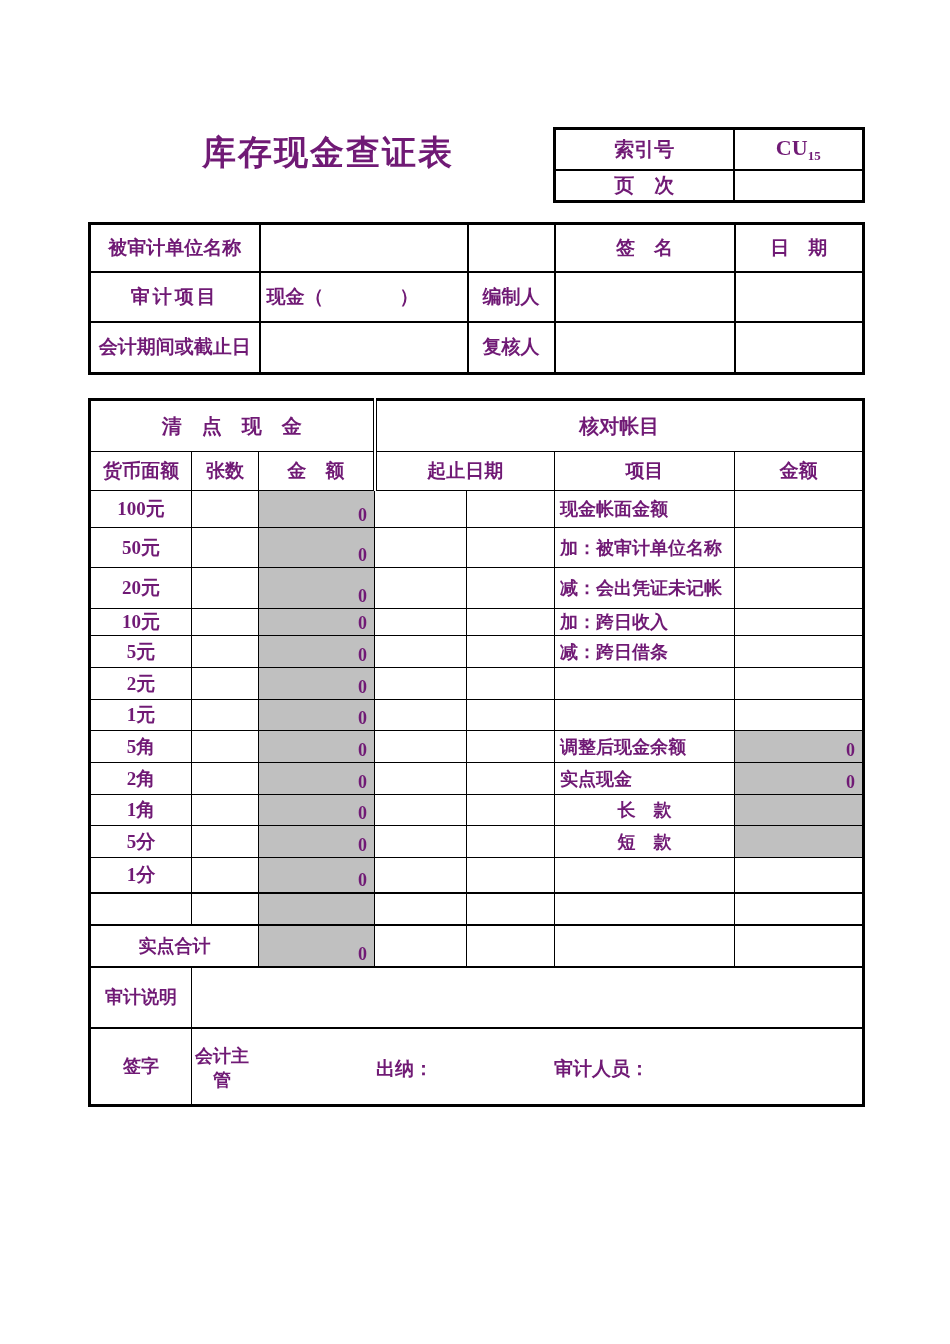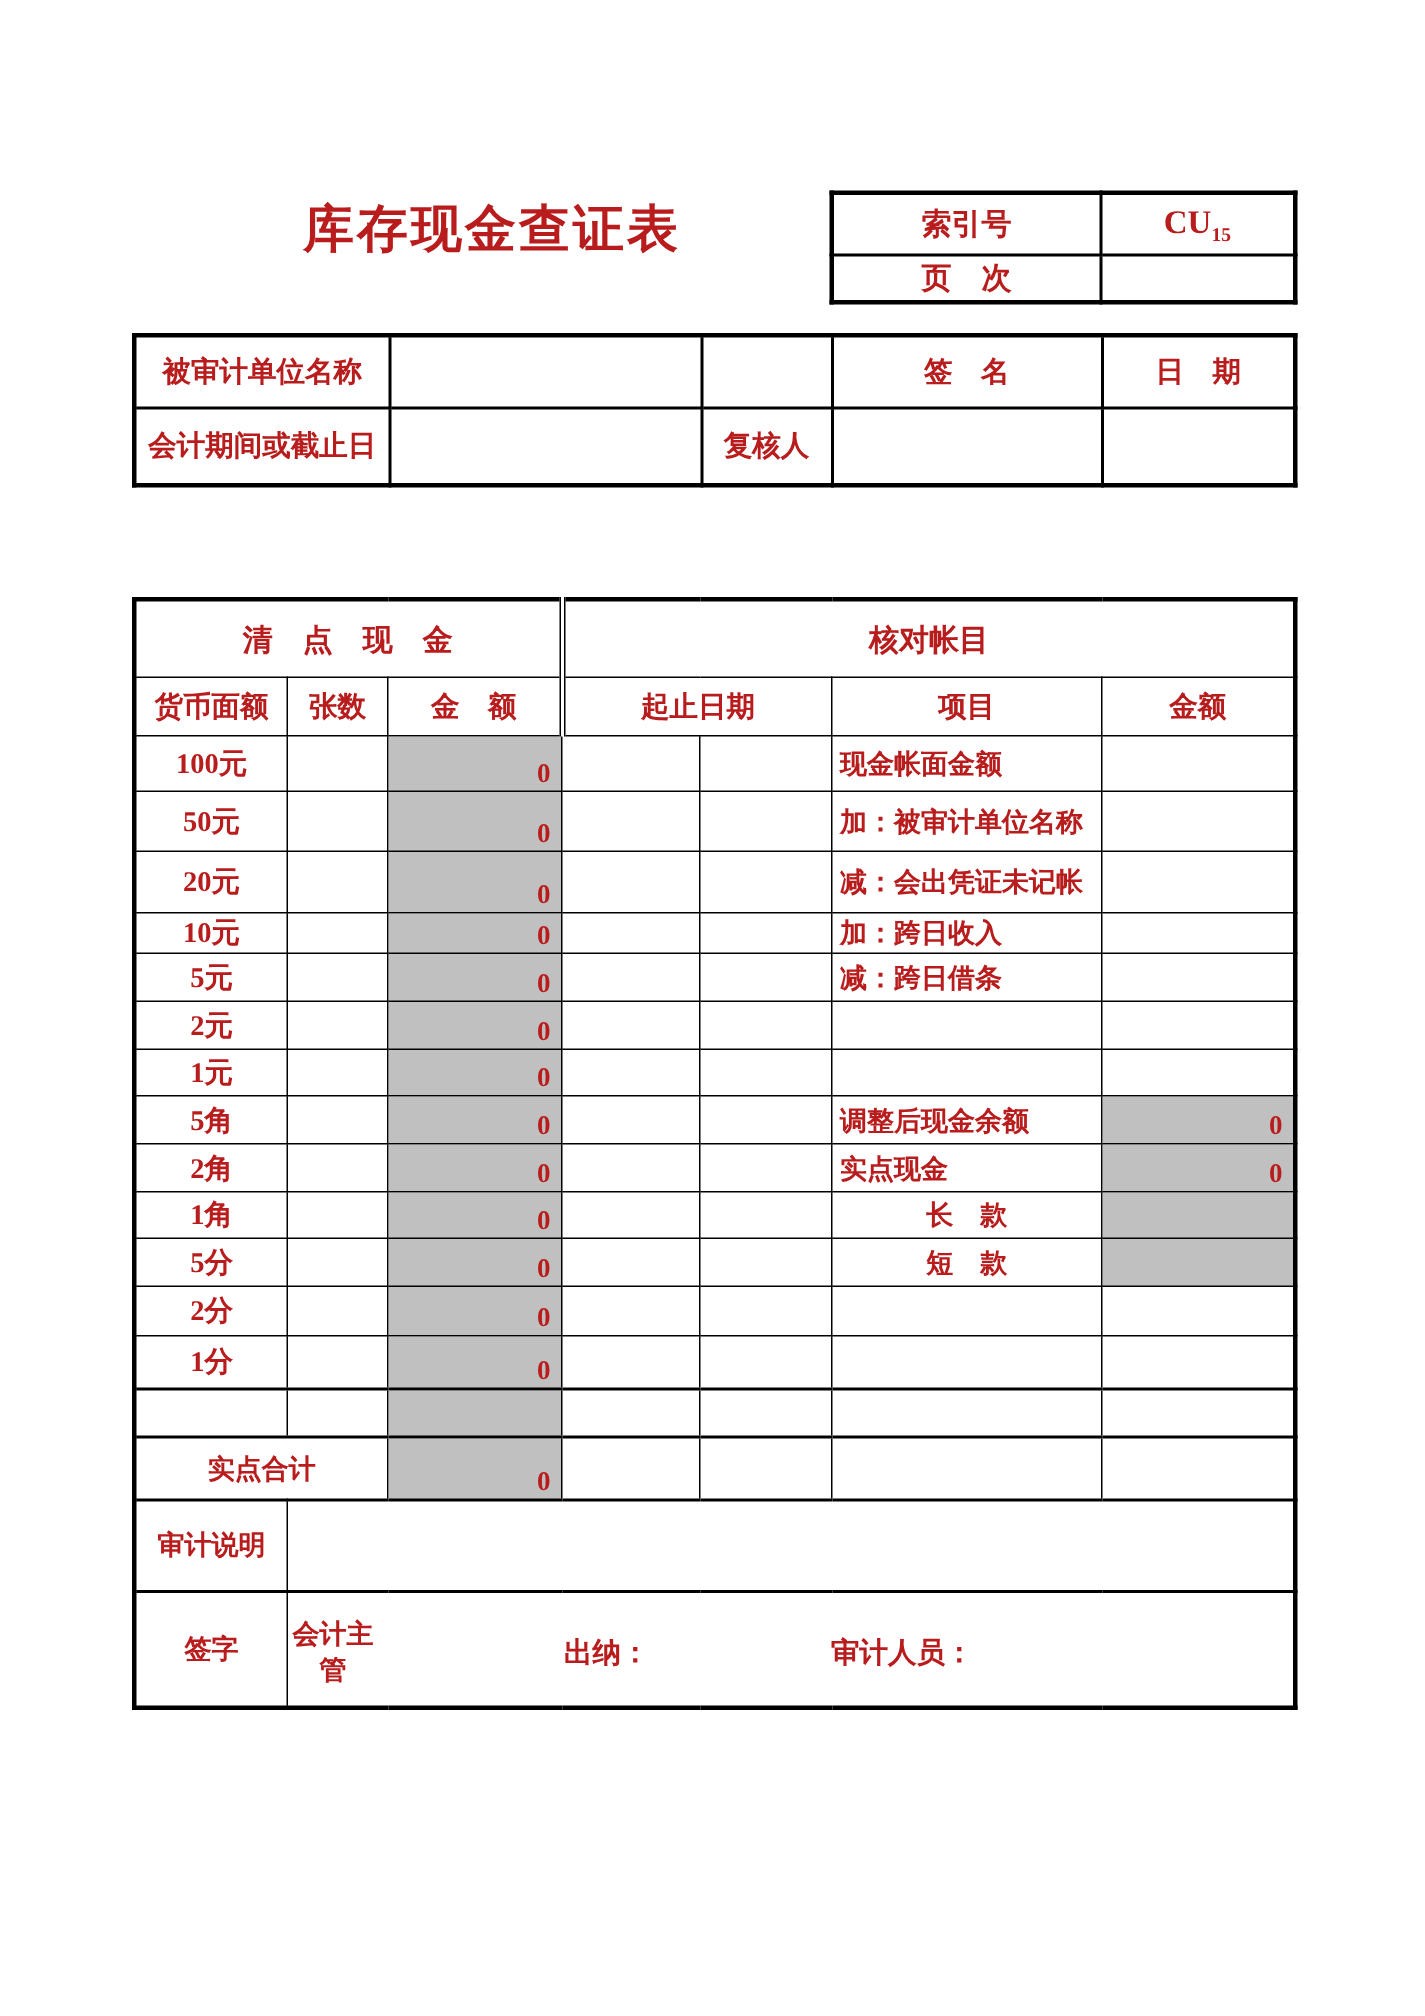--- a/index.html
+++ b/index.html
@@ -1,19 +1,19 @@
 <!DOCTYPE html>
 <html><head>
 <meta charset="utf-8">
 <style>
   * { box-sizing: border-box; }
   html,body { margin:0; padding:0; background:#ffffff; }
   .page {
     position:relative; width:950px; height:1344px; background:#ffffff;
-    font-family:"Liberation Serif","DejaVu Serif",serif; font-weight:700; color:#b91c1c;
+    font-family:"Liberation Serif","DejaVu Serif",serif; font-weight:700; color:#701a75;
   }
   .title { position:absolute; left:202px; top:130px; font-size:34px; letter-spacing:2px; white-space:nowrap; }
 
   table { border-collapse:collapse; table-layout:fixed; position:absolute; }
   td { padding:0; text-align:center; vertical-align:middle; overflow:hidden; }
 
   
   .idx { left:553px; top:127px; width:309px; border:3px solid #000; }
   .idx td { border:2px solid #000; font-size:20px; }
   .idx .cu { font-size:22px; }
@@ -83,20 +83,27 @@
         <col style="width:129px">
     </colgroup>
     <tbody>
         <tr style="height:48px">
       <td>被审计单位名称</td>
       <td class="val"></td>
       <td></td>
       <td>签　名</td>
       <td>日　期</td>
     </tr>
+    <tr style="height:50px">
+      <td class="ls3">审计项目</td>
+      <td class="val">现金（　　　　）</td>
+      <td>编制人</td>
+      <td></td>
+      <td></td>
+    </tr>
     <tr style="height:52px">
       <td>会计期间或截止日</td>
       <td class="val"></td>
       <td>复核人</td>
       <td></td>
       <td></td>
     </tr>
   </tbody>
     </table>
 
@@ -229,29 +236,20 @@
     <tr style="height:32px">
       <td class="denom">5分</td>
       <td></td>
       <td class="amt">0</td>
       <td></td>
       <td></td>
       <td class="item-c">短　款</td>
       <td class="iamt"></td>
     </tr>
 
-    <tr style="height:33px">
-      <td class="denom">2分</td>
-      <td></td>
-      <td class="amt">0</td>
-      <td></td>
-      <td></td>
-      <td class="item"></td>
-      <td></td>
-    </tr>
 
     <tr style="height:35px" class="bb2">
       <td class="denom">1分</td>
       <td></td>
       <td class="amt">0</td>
       <td></td>
       <td></td>
       <td class="item"></td>
       <td></td>
     </tr>

